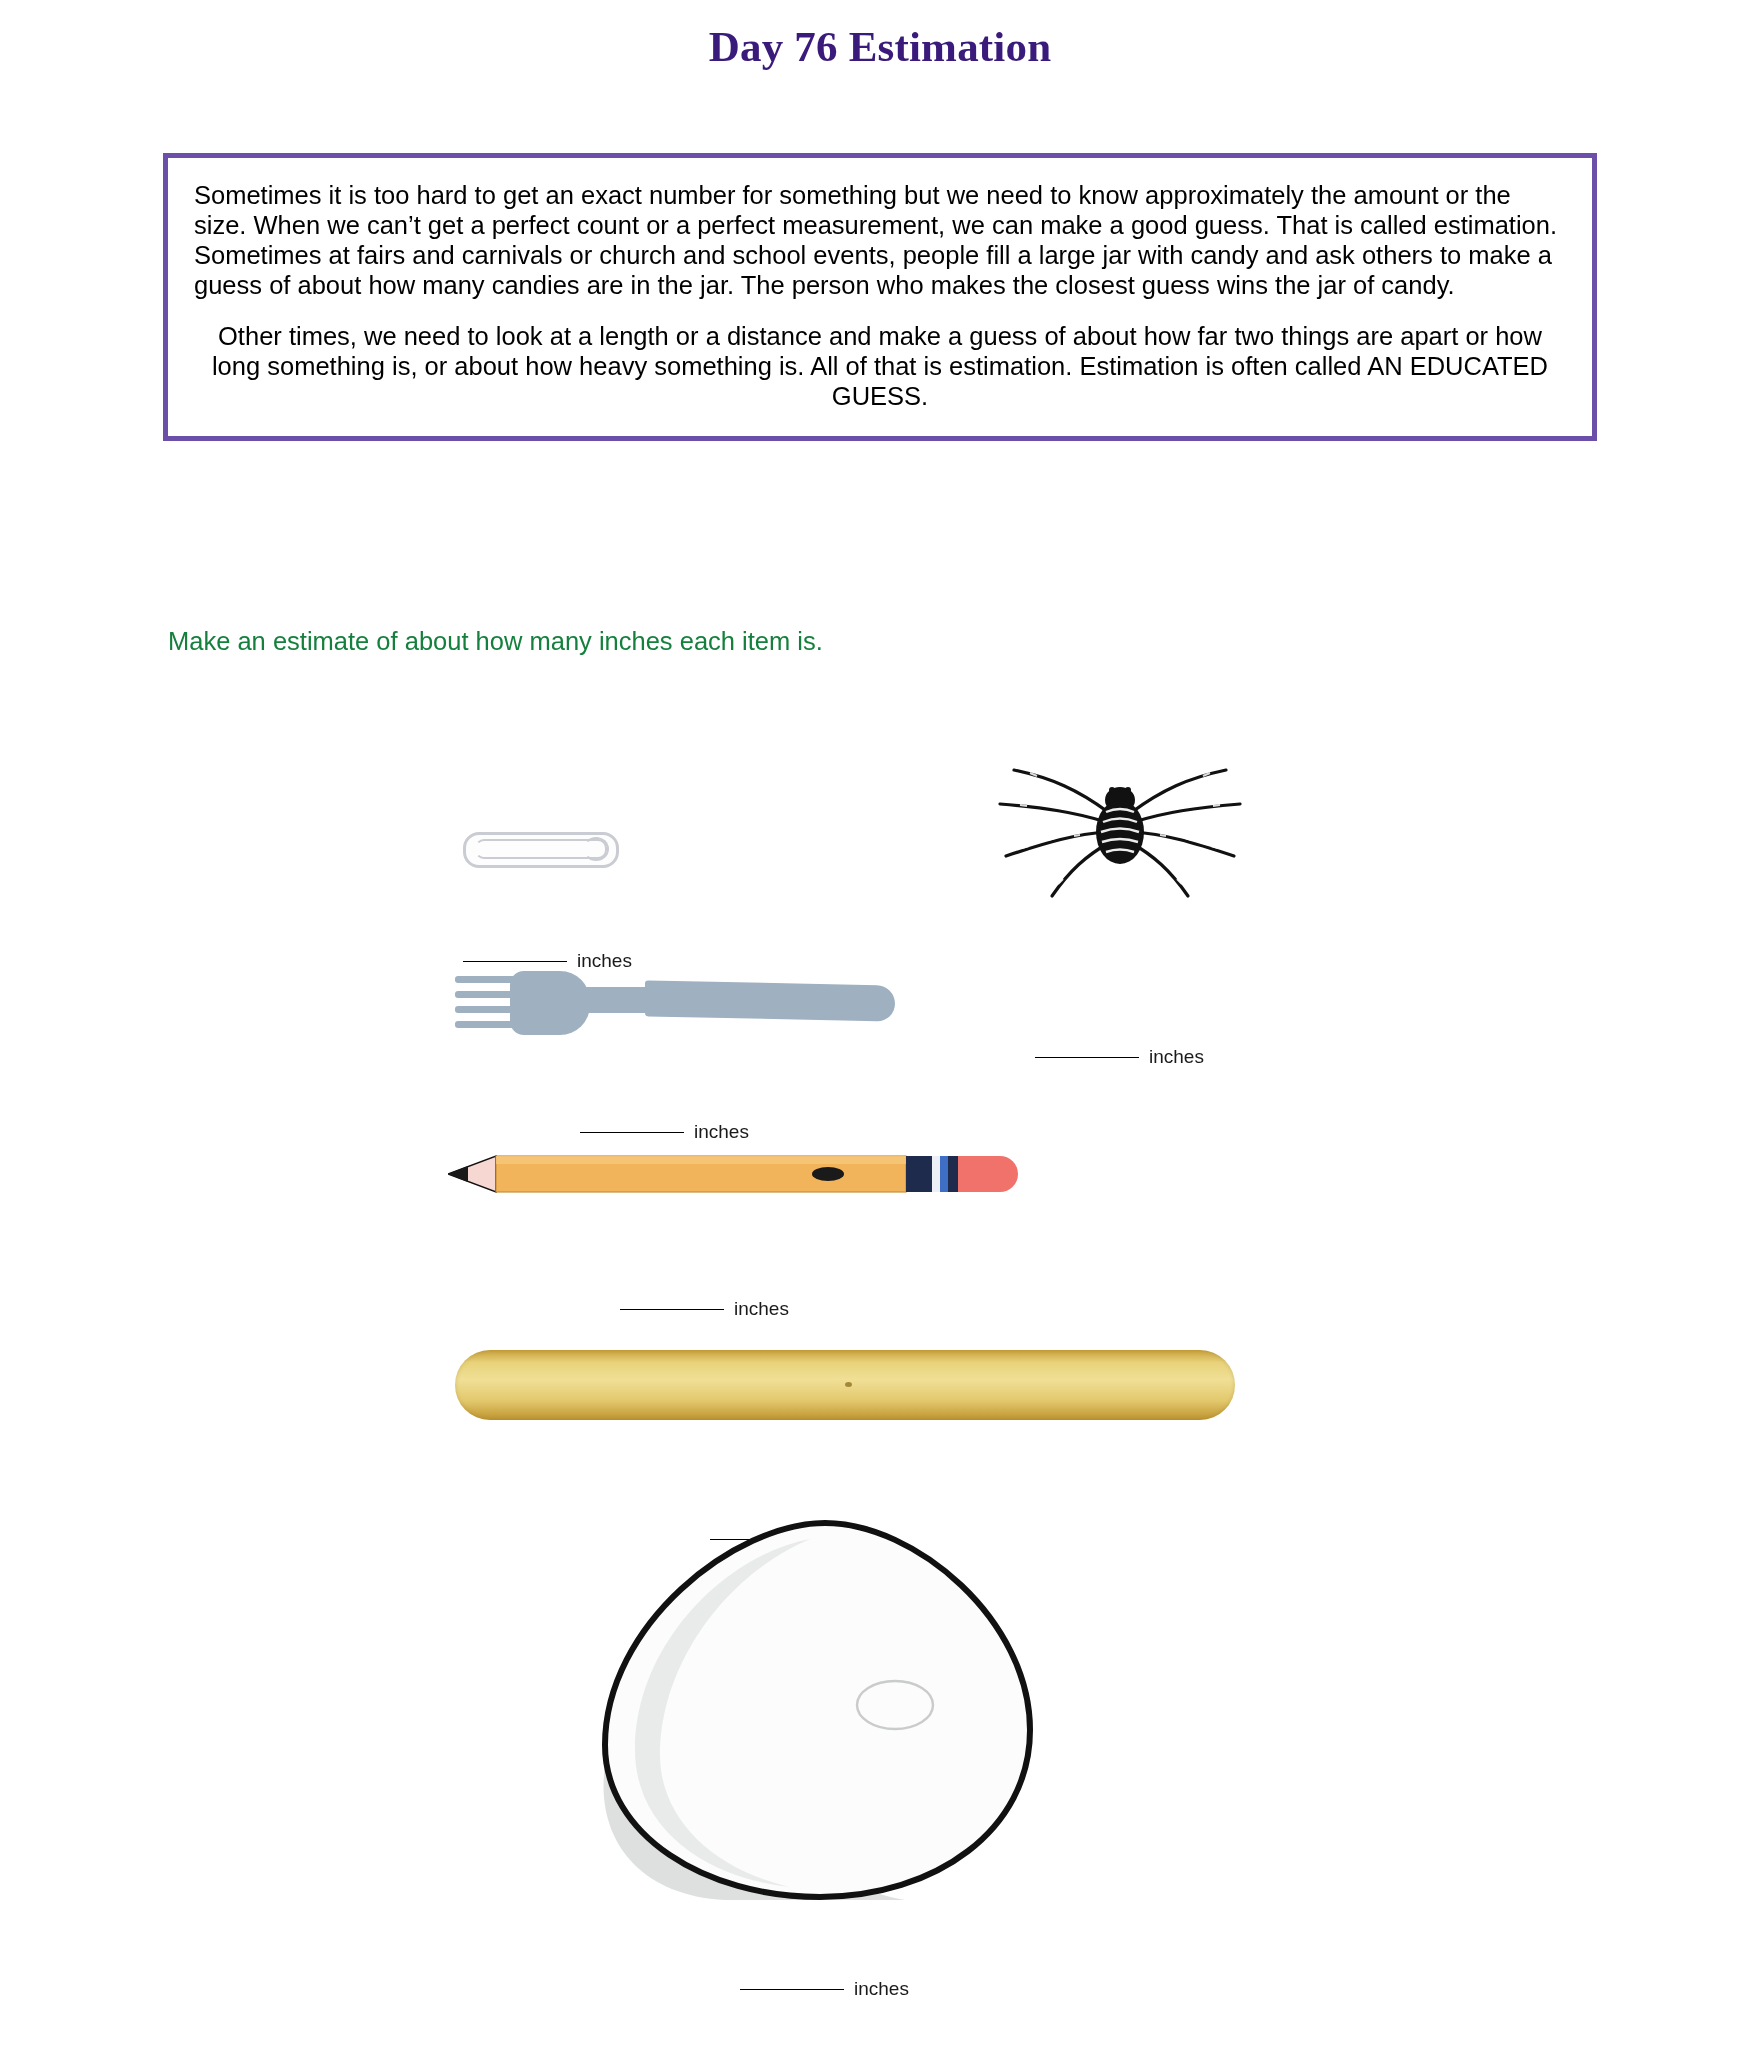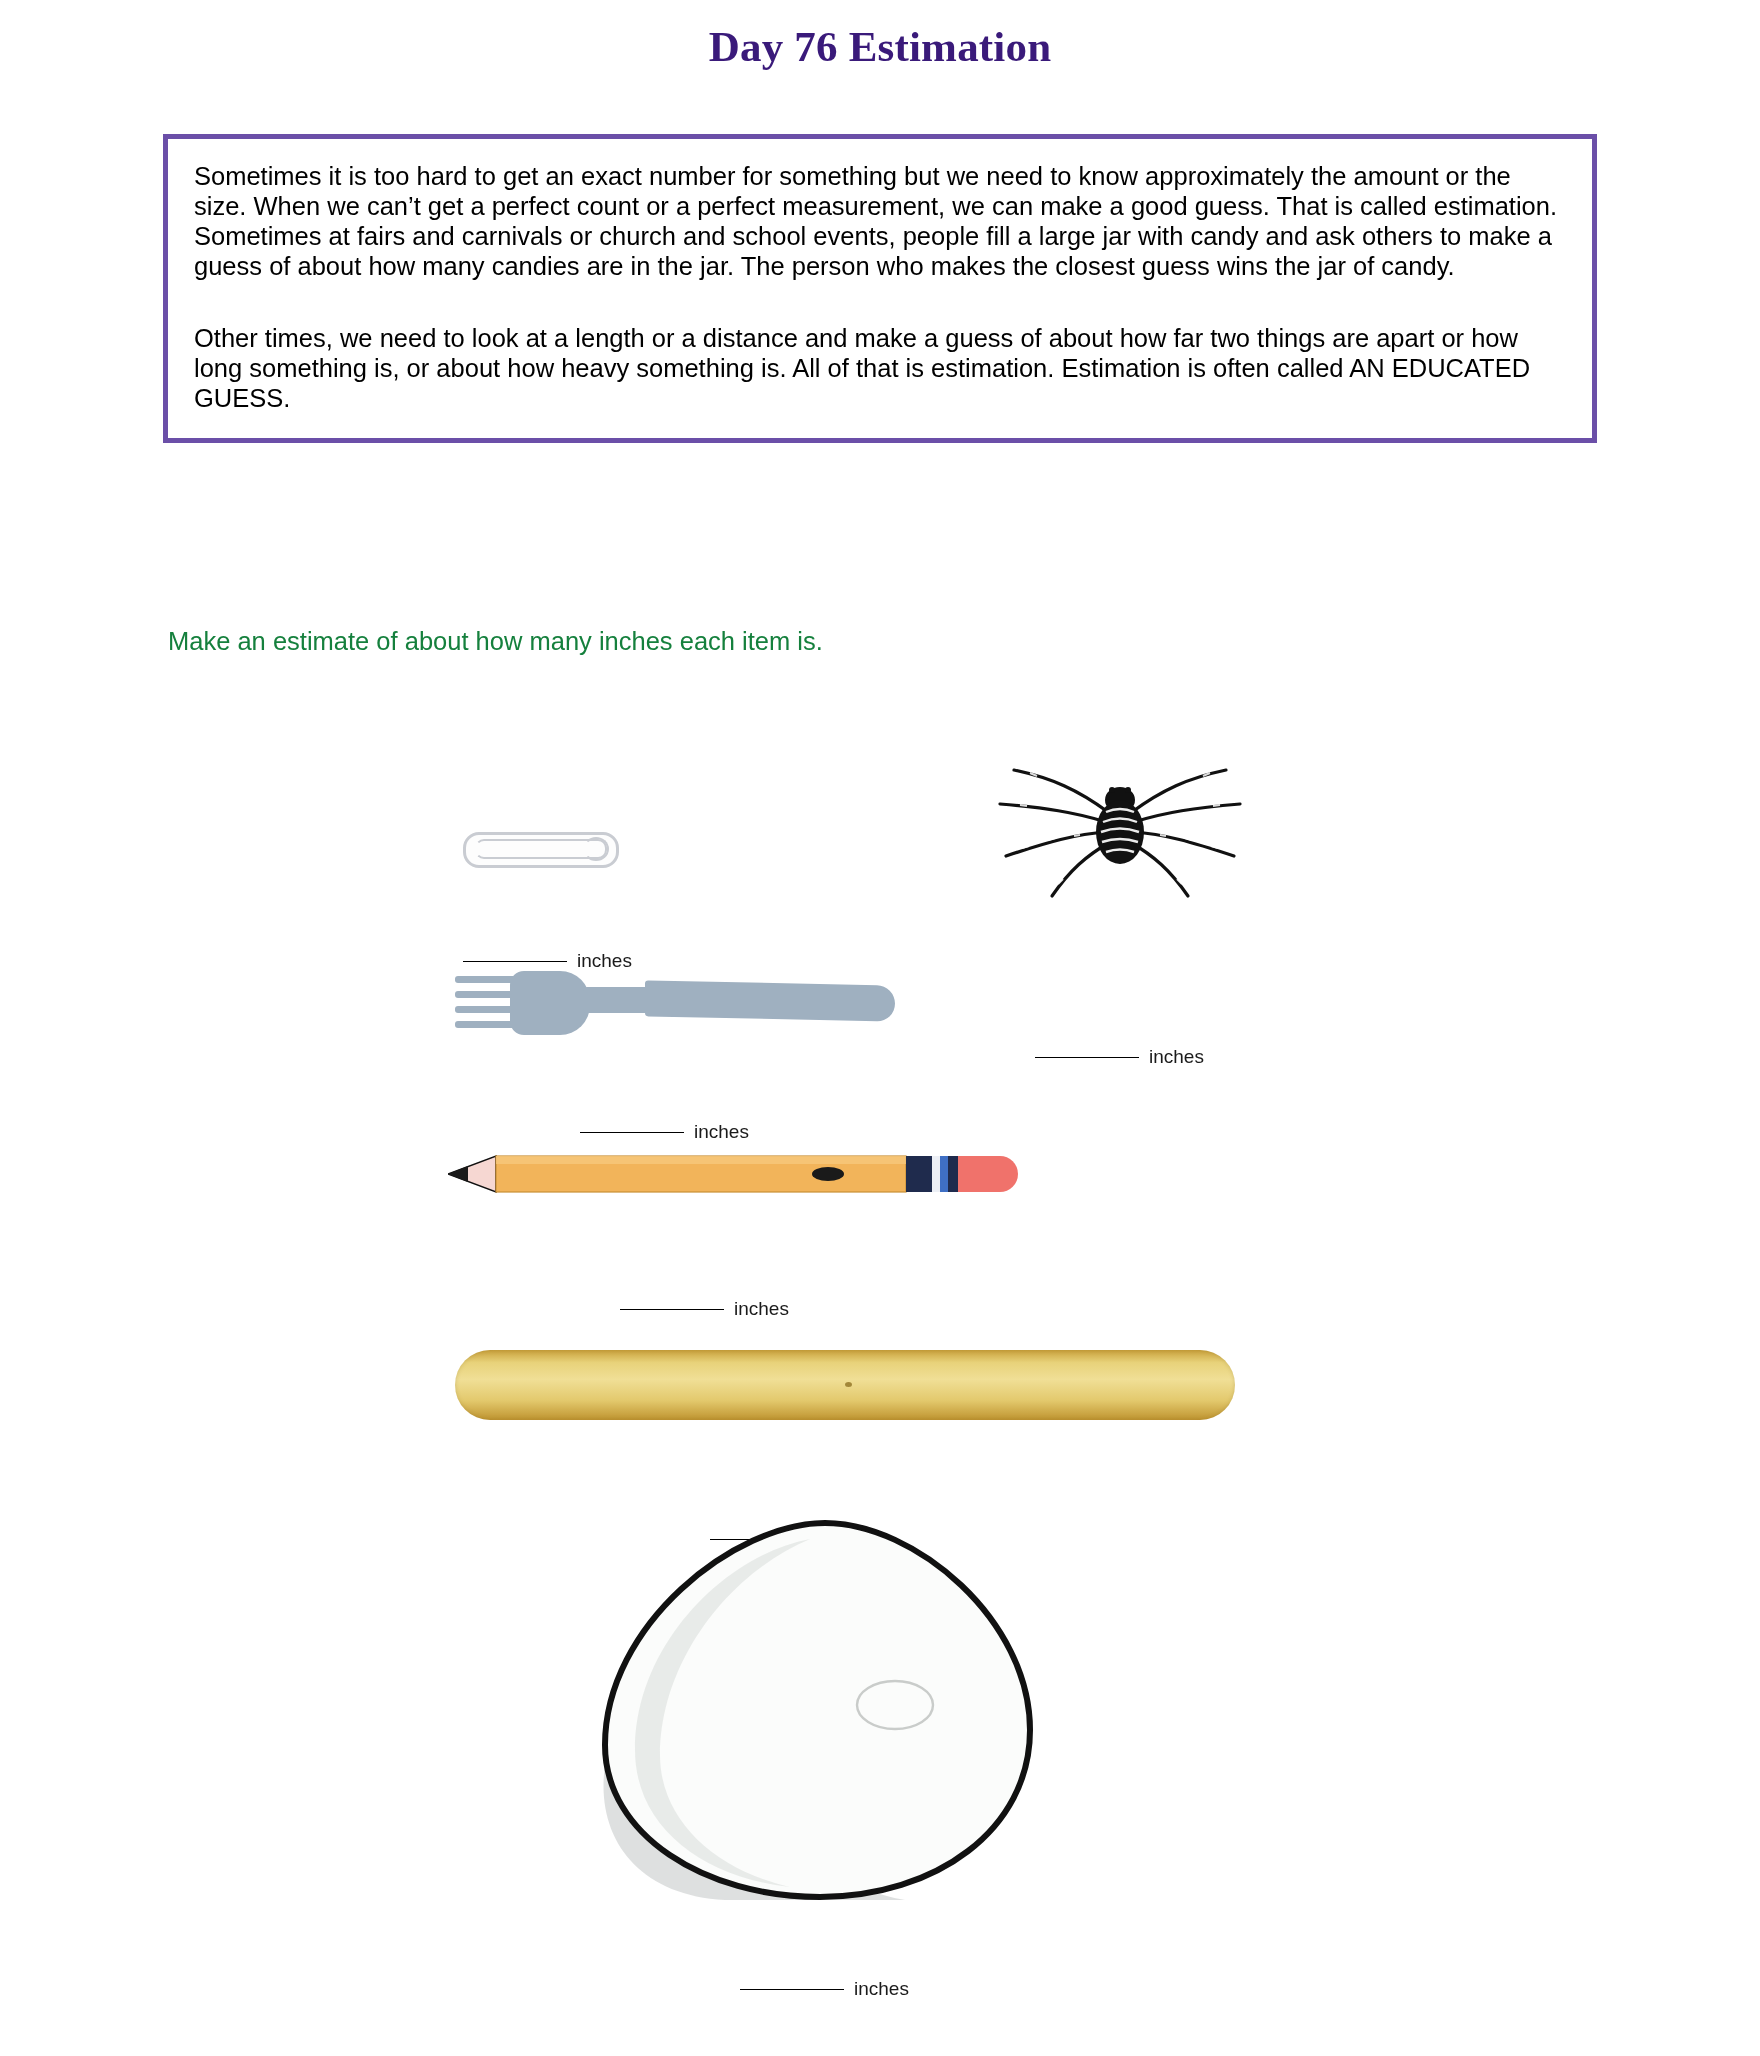--- a/index.html
+++ b/index.html
@@ -28,35 +28,36 @@
     text-align: center;
     font-size: 43px;
     font-weight: bold;
     color: #3a1a7a;
     letter-spacing: 0.2px;
     font-family: Liberation Serif, serif;
   }
   .info-box {
     position: absolute;
     left: 163px;
-    top: 134px;
+    top: 153px;
     width: 1434px;
     box-sizing: border-box;
     border: 5px solid #6b4fa8;
     background: #ffffff;
     padding: 22px 26px 24px 26px;
   }
   .info-box p {
     margin: 0;
     font-size: 25.5px;
     line-height: 1.18;
     color: #000000;
   }
   .info-box p + p {
-    margin-top: 42px;
+    margin-top: 21px;
+    text-align: center;
   }
   .prompt {
     position: absolute;
     left: 168px;
     top: 627px;
     font-size: 25.5px;
     color: #15803d;
   }
   .blank-line {
     position: absolute;

